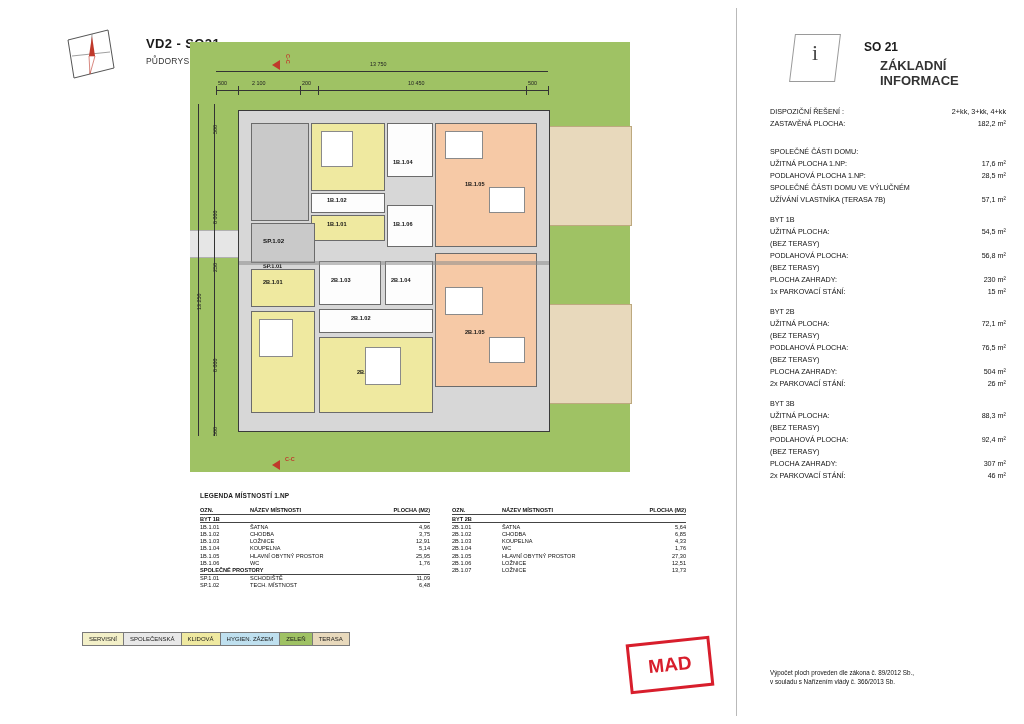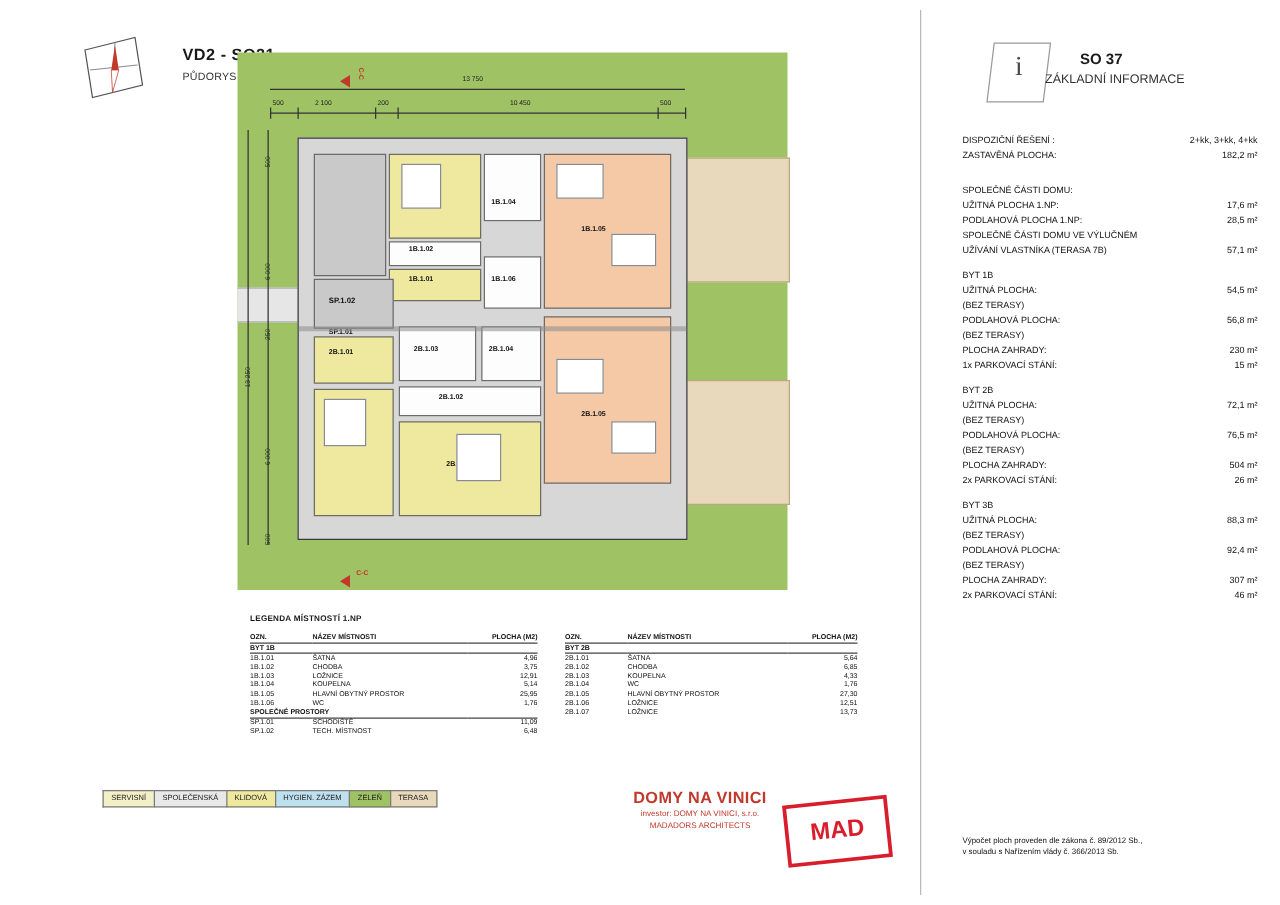--- a/index.html
+++ b/index.html
@@ -55,21 +55,21 @@
   .brand-sub2{font-size:6.5px;color:#c0392b;margin-top:2px;}
   .mad{position:absolute;left:628px;top:640px;width:84px;height:50px;}
   .mad-box{position:absolute;inset:0;border:3px solid #d81e2c;transform:rotate(-6deg);}
   .mad-txt{position:absolute;left:0;top:14px;width:84px;text-align:center;font-size:19px;font-weight:bold;color:#d81e2c;transform:rotate(-6deg);}
 
   
   .r-icon{position:absolute;left:792px;top:34px;width:46px;height:48px;}
   .r-icon .ibox{position:absolute;inset:0;border:1.6px solid #9a9a9a;transform:skewX(-7deg);}
   .r-icon .iletter{position:absolute;left:0;top:6px;width:46px;text-align:center;font-size:22px;color:#4a4a4a;font-family:"Liberation Serif",serif;}
   .r-title{position:absolute;left:864px;top:40px;font-size:12px;font-weight:bold;}
-  .r-sub{position:absolute;left:836px;top:58px;font-size:10px;color:#333;}
+  .r-sub{position:absolute;left:880px;top:58px;font-size:13px;color:#333;font-weight:bold;}
 
   .r-list{position:absolute;left:770px;top:106px;width:236px;font-size:7.2px;color:#111;}
   .r-row{display:flex;justify-content:space-between;line-height:12px;white-space:nowrap;}
   .r-row .lab{padding-right:6px;}
   .r-row .val{text-align:right;margin-left:28px;}
   .r-head{font-weight:normal;margin-top:9px;margin-bottom:2px;}
   .r-gap{height:8px;}
   .r-note{position:absolute;left:770px;top:668px;font-size:6.3px;line-height:9px;color:#111;}
 </style>
 </head>
@@ -298,35 +298,30 @@
 
   <div class="colorbar">
     <div style="background:#f3f0c8">SERVISNÍ</div>
     <div style="background:#e8e8e8">SPOLEČENSKÁ</div>
     <div style="background:#efe9a0">KLIDOVÁ</div>
     <div style="background:#bfe0ef">HYGIEN. ZÁZEM</div>
     <div style="background:#9fc264">ZELEŇ</div>
     <div style="background:#e8d9bc">TERASA</div>
   </div>
 
-  <div class="brand">
-    <div class="brand-main">DOMY NA VINICI</div>
-    <div class="brand-sub">investor: DOMY NA VINICI, s.r.o.</div>
-    <div class="brand-sub2">MADADORS ARCHITECTS</div>
-  </div>
   <div class="mad">
     <div class="mad-box"></div>
     <div class="mad-txt">MAD</div>
   </div>
 
   <div class="r-icon">
     <div class="ibox"></div>
     <div class="iletter">i</div>
   </div>
-  <div class="r-title">SO 37</div>
+  <div class="r-title">SO 21</div>
   <div class="r-sub">ZÁKLADNÍ INFORMACE</div>
 
   <div class="r-list">
     <div class="r-row">
         <span class="lab">DISPOZIČNÍ ŘEŠENÍ :</span>
         <span class="val">2+kk, 3+kk, 4+kk</span>
       </div>
     <div class="r-row">
         <span class="lab">ZASTAVĚNÁ PLOCHA:</span>
         <span class="val">182,2 m²</span>

